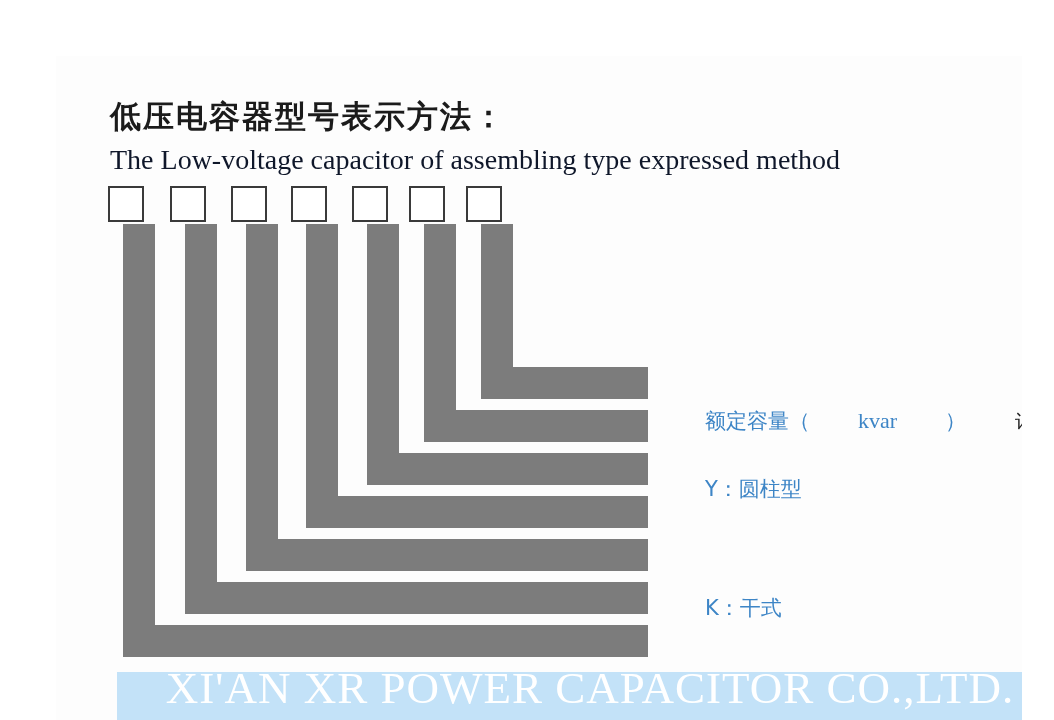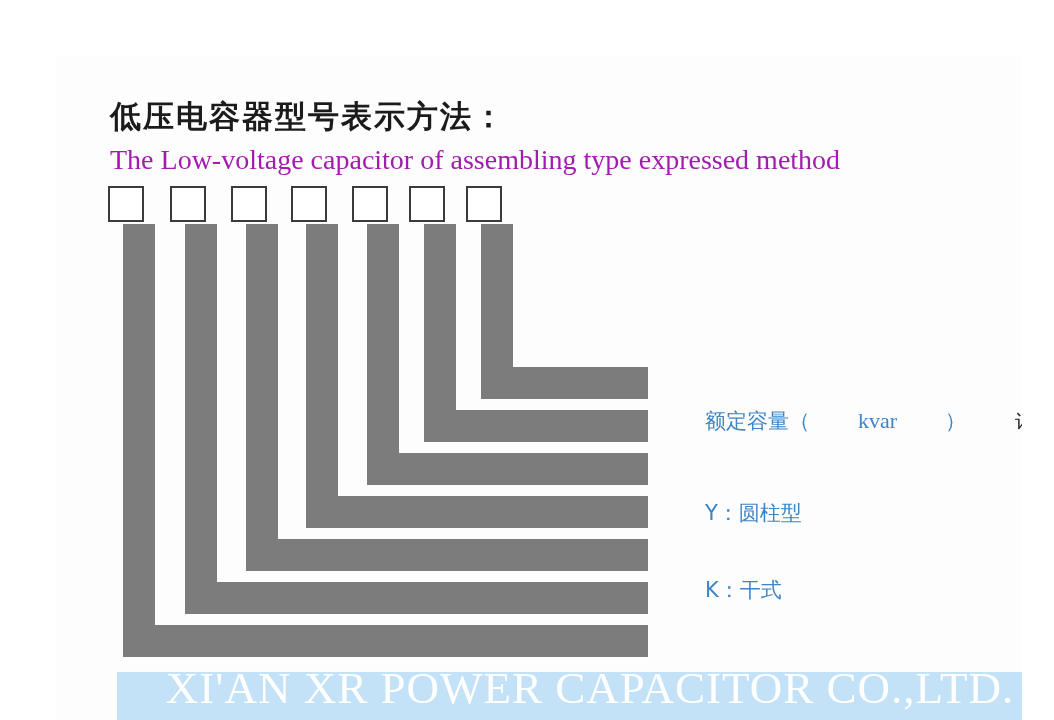--- a/index.html
+++ b/index.html
@@ -12,21 +12,21 @@
     font-family:"DejaVu Sans", sans-serif;
   }
   .title {
     position:absolute; left:30px; top:16px;
     font-size:31px; font-weight:bold; color:#1b1b1b;
     letter-spacing:2px; white-space:nowrap;
   }
   .subtitle {
     position:absolute; left:30px; top:64px;
     font-family:"Liberation Serif", serif;
-    font-size:28px; color:#a21caf; white-space:nowrap;
+    font-size:28px; color:#0f172a; white-space:nowrap;
   }
   .code-box {
     position:absolute; top:122px;
     width:32px; height:32px;
     border:2px solid #3a3a3a; background:#ffffff;
   }
   .vline { position:absolute; top:160px; width:2px; background:#7c7c7c; }
   .hline { position:absolute; height:2px; background:#7c7c7c; }
   .label-row {
     position:absolute; left:601px;
@@ -86,26 +86,26 @@
 
   <div class="vline" style="left:59px; height:404px"></div>
   <div class="hline" style="left:59px; top:561px; width:525px"></div>
 
 
   <div class="label-row" style="top:357px">
     <span class="lbl-blue">额定容量（</span><span class="lbl-serif">kvar</span><span class="lbl-blue">）</span><span class="lbl-black gap">订货时说明</span>
   </div>
 
 
-  <div class="label-row" style="top:450px">
+  <div class="label-row" style="top:426px">
     <span class="lbl-blue">Y：圆柱型</span>
   </div>
 
 
-  <div class="label-row" style="top:527px">
+  <div class="label-row" style="top:545px">
     <span class="lbl-blue">K：干式</span>
   </div>
 
 
   <div class="banner">
     <span class="banner-text">XI'AN XR POWER CAPACITOR CO.,LTD.</span>
   </div>
 
 </div>
 

